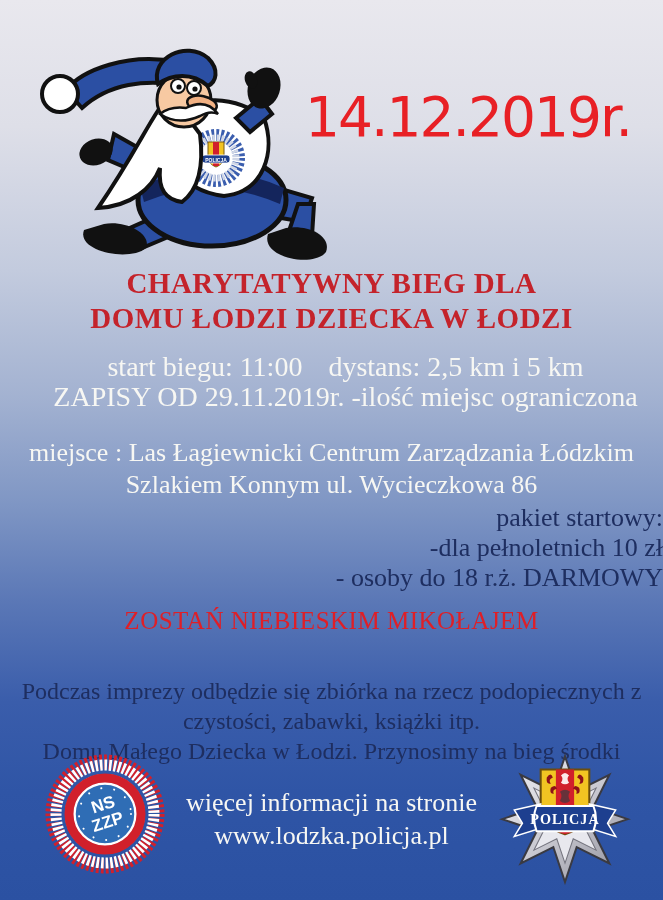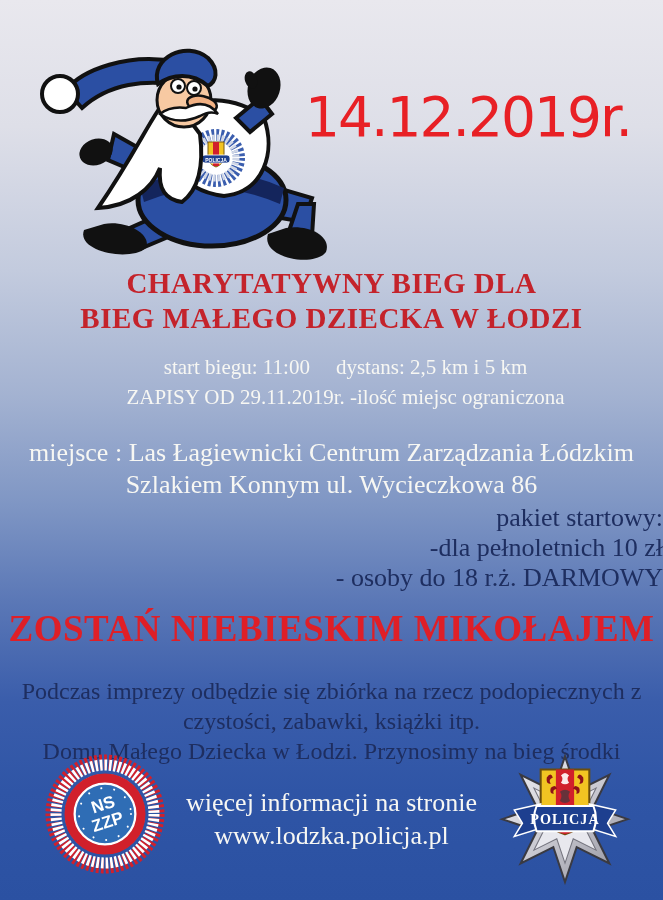--- a/index.html
+++ b/index.html
@@ -26,25 +26,25 @@
   .date-txt{
     left:278px;top:90px;width:380px;
     font-family:"DejaVu Sans","Liberation Sans",sans-serif;
     font-weight:normal;font-size:55px;letter-spacing:-2px;
     text-align:center;line-height:1;
   }
   .title-txt{
     top:266px;
     font-weight:bold;font-size:29px;line-height:35px;letter-spacing:0.5px;
   }
-  .details-txt{ top:352px;font-size:21px;line-height:30px;padding-left:28px; }
+  .details-txt{ top:352px;font-size:28px;line-height:30px;padding-left:28px; }
   .details-gap{display:inline-block;width:26px;}
   .location-txt{ top:437px;font-size:26px;line-height:32px; }
   .package-txt{ top:503px;font-size:26px;line-height:30px; }
-  .cta-txt{ top:607px;font-weight:bold;font-size:37px;letter-spacing:0.5px; }
+  .cta-txt{ top:607px;font-weight:normal;font-size:25px;letter-spacing:0.5px; }
   .para-txt{ top:676px;font-size:24px;line-height:30px; }
   .info-txt{ top:786px;font-size:26px;line-height:33px; }
 
   .santa{left:10px;top:22px;width:330px;height:245px;}
   .nszzp{left:44px;top:750px;width:122px;height:128px;}
   .policja{left:494px;top:733px;width:142px;height:152px;}
   svg{display:block;width:100%;height:100%;}
 </style>
 </head>
 <body>
@@ -96,21 +96,21 @@
       <path d="M226,96 L250,76 L262,92 L240,110 Z" fill="#2b4fa3" stroke="#111" stroke-width="4"></path>
       <ellipse cx="254" cy="66" rx="16" ry="21" fill="#111" transform="rotate(18 254 66)"></ellipse>
       <ellipse cx="241" cy="58" rx="6" ry="9" fill="#111" transform="rotate(-18 241 58)"></ellipse>
     </svg>
   </div>
 
   <div class="abs date-txt" style="color:#e82025;">14.12.2019r.</div>
 
   <div class="abs ctr title-txt" style="color:#c4232b;">
     <div>CHARYTATYWNY BIEG DLA</div>
-    <div>BIEG MAŁEGO DZIECKA W ŁODZI</div>
+    <div>DOMU ŁODZI DZIECKA W ŁODZI</div>
   </div>
 
   <div class="abs ctr details-txt" style="color:#f7f7f3;">
     <div>
       <span>start biegu: 11:00</span><span class="details-gap"></span><span>dystans: 2,5 km i 5 km</span>
     </div>
     <div>ZAPISY OD 29.11.2019r. -ilość miejsc ograniczona</div>
   </div>
 
   <div class="abs ctr location-txt" style="color:#f7f7f3;text-align:center;">

